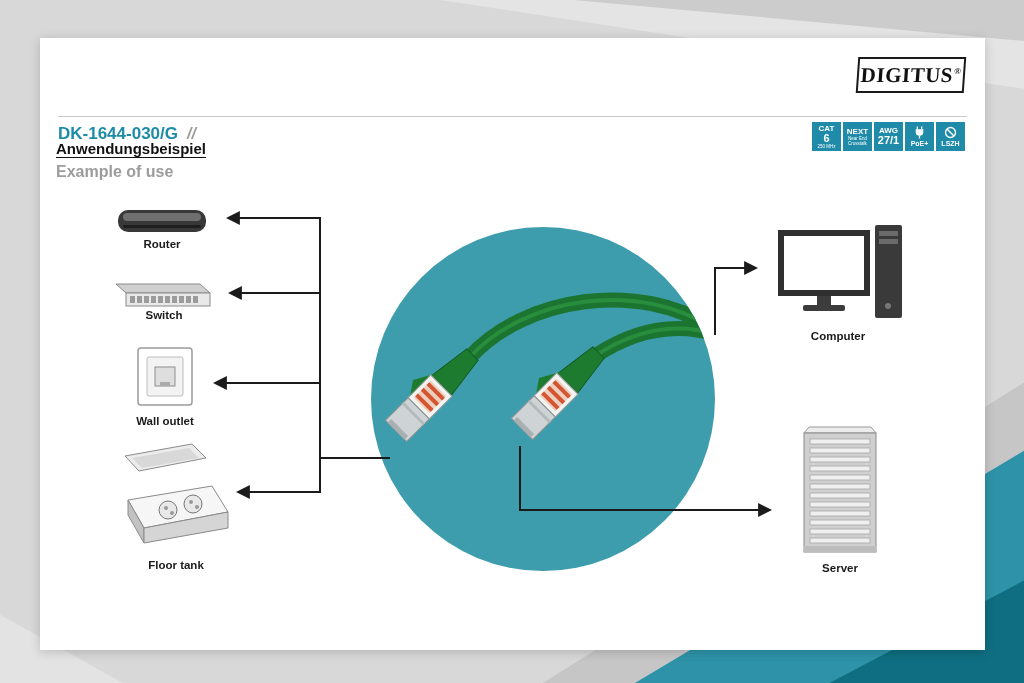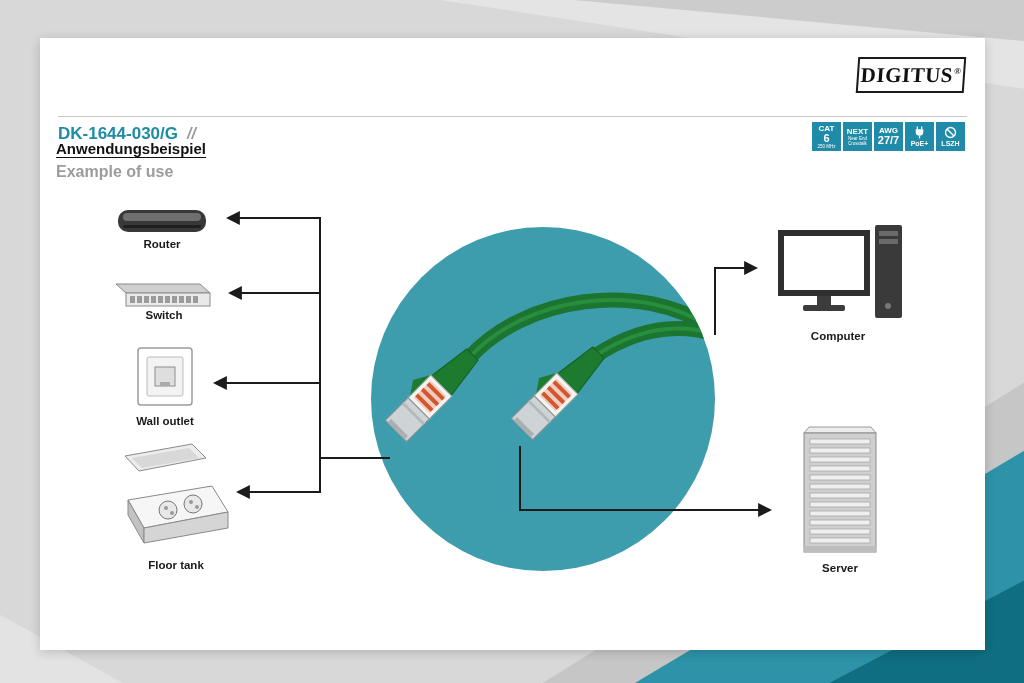--- a/index.html
+++ b/index.html
@@ -90,21 +90,21 @@
       <span class="b-mid">6</span>
       <span class="b-sub">250 MHz</span>
     </div>
     <div class="badge">
       <span class="b-top">NEXT</span>
       <span class="b-sub">Near End</span>
       <span class="b-sub">Crosstalk</span>
     </div>
     <div class="badge">
       <span class="b-top">AWG</span>
-      <span class="b-mid">27/7</span>
+      <span class="b-mid">27/1</span>
     </div>
     <div class="badge">
       <svg class="b-icon" viewBox="0 0 12 12">
         <path d="M4,0.5 V3 M8,0.5 V3" stroke="#fff" stroke-width="1.2" fill="none"></path>
         <path d="M2.5,3 h7 v2.5 a3.5,3.5 0 0 1 -7 0 z" fill="#fff"></path>
         <path d="M6,9 v2.5" stroke="#fff" stroke-width="1.2" fill="none"></path>
       </svg>
       <span class="b-label">PoE+</span>
     </div>
     <div class="badge">

